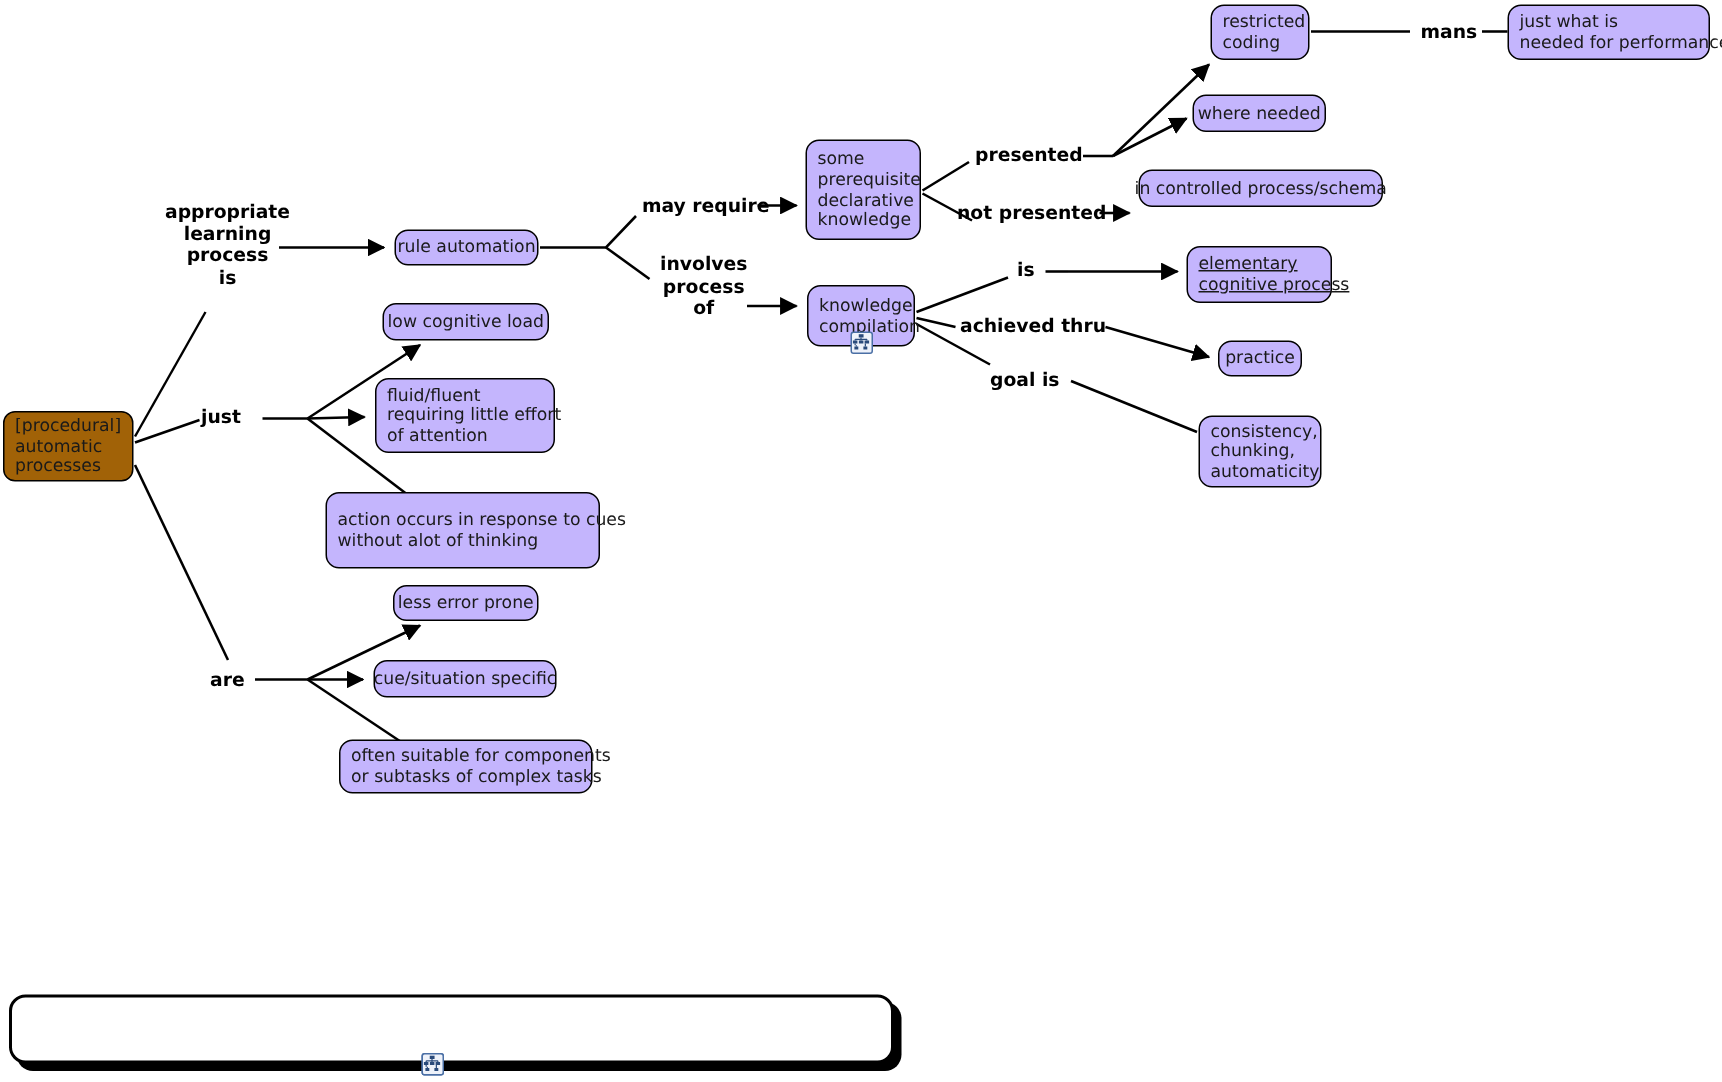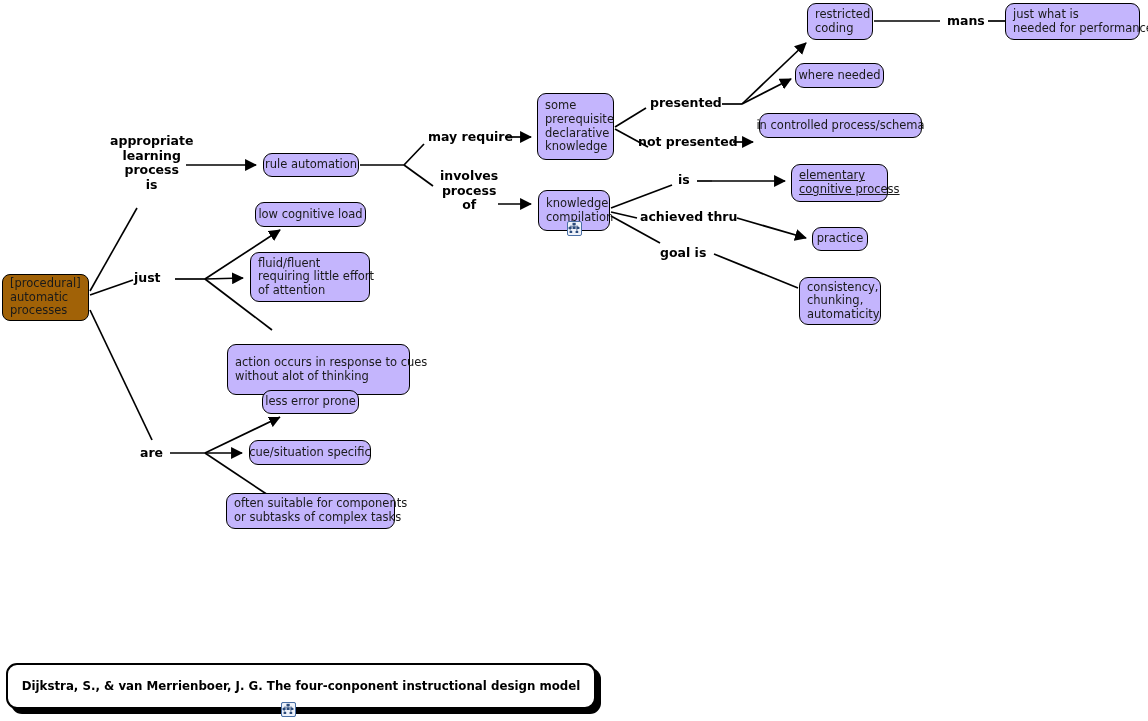--- a/index.html
+++ b/index.html
@@ -185,21 +185,21 @@
 
   <div id="nodes">
       <div class="node root" style="left: 2px; top: 274px; width: 87px; height: 47px;"><span>[procedural]
 automatic
 processes</span></div>
       <div class="node center" style="left: 263px; top: 153px; width: 96px; height: 24px;"><span>rule automation</span></div>
       <div class="node center" style="left: 255px; top: 202px; width: 111px; height: 25px;"><span>low cognitive load</span></div>
       <div class="node" style="left: 250px; top: 252px; width: 120px; height: 50px;"><span>fluid/fluent
 requiring little effort
 of attention</span></div>
-      <div class="node" style="left: 227px; top: 328px; width: 183px; height: 51px; margin-top: 16px;"><span>action occurs in response to cues
+      <div class="node" style="left: 217px; top: 328px; width: 183px; height: 51px;"><span>action occurs in response to cues
 without alot of thinking</span></div>
       <div class="node center" style="left: 262px; top: 390px; width: 97px; height: 24px;"><span>less error prone</span></div>
       <div class="node center" style="left: 249px; top: 440px; width: 122px; height: 25px;"><span>cue/situation specific</span></div>
       <div class="node" style="left: 226px; top: 493px; width: 169px; height: 36px;"><span>often suitable for components
 or subtasks of complex tasks</span></div>
       <div class="node" style="left: 537px; top: 93px; width: 77px; height: 67px;"><span>some
 prerequisite
 declarative
 knowledge</span></div>
       <div class="node" style="left: 538px; top: 190px; width: 72px; height: 41px;"><span>knowledge
@@ -244,21 +244,20 @@
       <rect x="4.6" y="5" width="3" height="2" fill="#2a4a7a"></rect>
       <rect x="8.4" y="5" width="3" height="2" fill="#2a4a7a"></rect>
       <rect x="1.6" y="9" width="2.6" height="2" fill="#2a4a7a"></rect>
       <rect x="7.6" y="9" width="2.6" height="2" fill="#2a4a7a"></rect>
       <path d="M6 3 L6 4.2 M2.1 4.2 L10 4.2 M2.1 4.2 L2.1 5 M6 4.2 L6 5 M9.9 4.2 L9.9 5
                M2.1 7 L2.1 8.2 M2.9 8.2 L2.9 9 M8.9 7 L8.9 8.2 M8.9 8.2 L8.9 9" stroke="#2a4a7a" stroke-width="0.8" fill="none"></path>
     </svg>
   </span>
 
   <div id="citation-box">
-    <span>Dijkstra, S., &amp; van Merrienboer,  J. G. The four-conponent instructional design model</span>
   </div>
 
   <div id="doc-badges">
     <span class="badge">
       <svg width="12" height="12" viewBox="0 0 12 12" aria-hidden="true">
         <rect x="0.6" y="1.4" width="10.8" height="9.2" fill="#ffffff" stroke="#2a4a7a" stroke-width="0.8"></rect>
         <circle cx="3.4" cy="4.1" r="1.05" fill="#e8c14a"></circle>
         <path d="M1 10.2 L4.4 5.8 L6.6 8.4 L8.3 6.6 L11 10.2 Z" fill="#3f8f3f"></path>
       </svg>
     </span>

